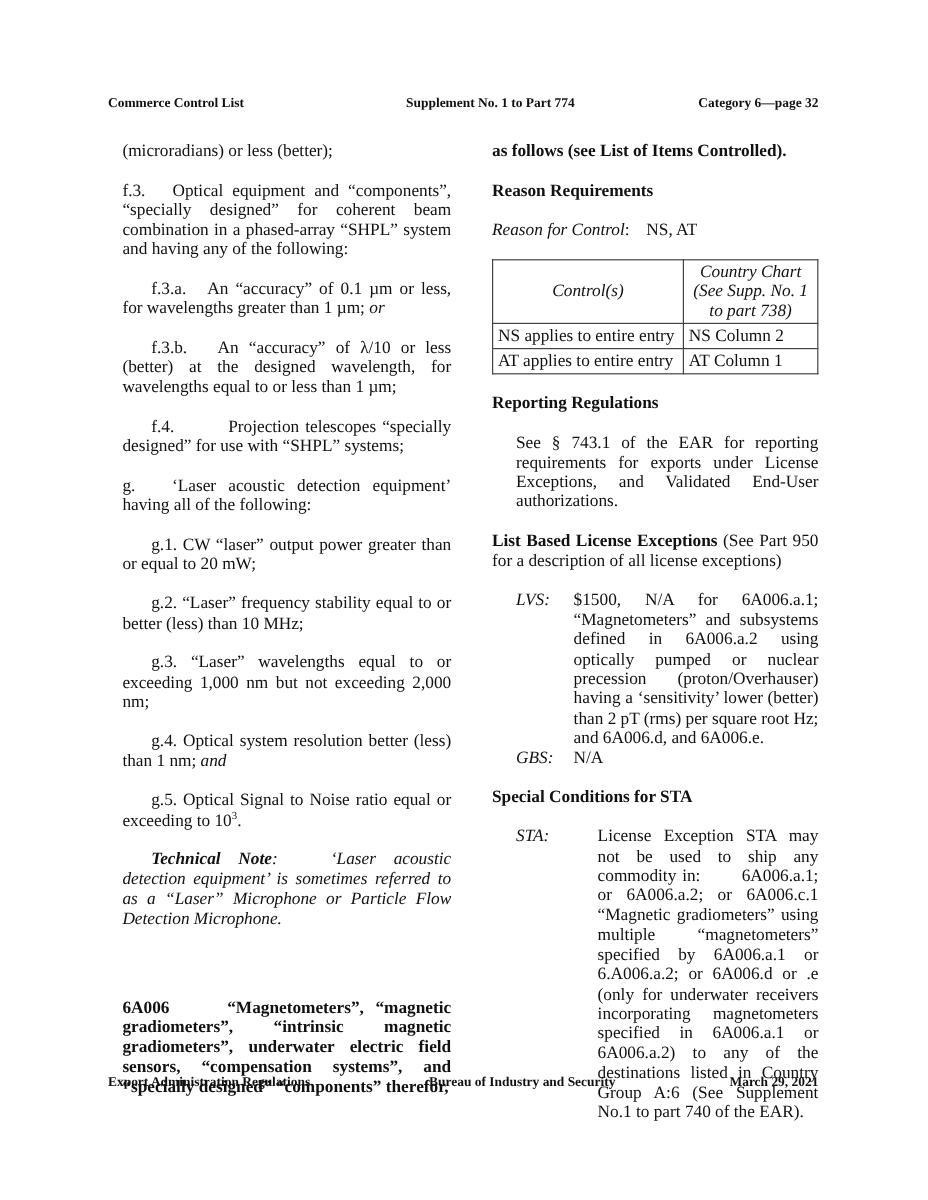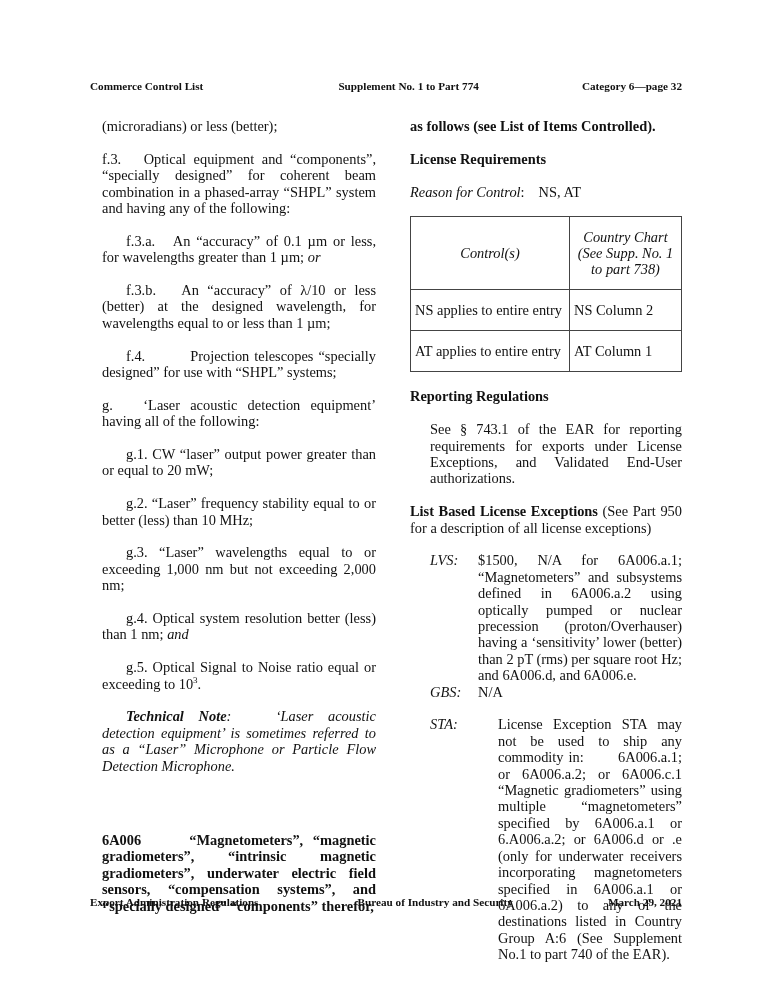--- a/index.html
+++ b/index.html
@@ -20,21 +20,21 @@
     }
     .left { left: 102px; width: 274px; }
     .right { left: 410px; width: 272px; }
     p { margin: 0; text-align: justify; }
     .gap { margin-top: 16.4px; }
     .ind { text-indent: 24px; }
     .b { font-weight: bold; }
     .i { font-style: italic; }
     .sup { font-size: 9px; vertical-align: super; line-height: 0; }
     table.ctl { border-collapse: collapse; margin-left: 0; width: 272px; font-size: 14.4px; line-height: 16px; }
-    table.ctl td { border: 1px solid #444; padding: 12px 4px; vertical-align: middle; margin-top: 44px; }
+    table.ctl td { border: 1px solid #444; padding: 2px 4px; vertical-align: middle; margin-top: 44px; }
     table.ctl td.h { font-style: italic; text-align: center; }
     .exc { display: flex; margin-left: 20px; }
     .exc .lab { width: 48px; font-style: italic; flex: none; }
     .exc .txt { flex: 1; text-align: justify; }
     .indblk { margin-left: 20px; text-align: justify; }
   </style>
 </head>
 <body>
 
 <div class="hdr">
@@ -54,21 +54,21 @@
   <p class="gap ind">g.2.&nbsp;“Laser” frequency stability equal to or better (less) than 10 MHz;</p>
   <p class="gap ind">g.3.&nbsp;“Laser” wavelengths equal to or exceeding 1,000 nm but not exceeding 2,000 nm;</p>
   <p class="gap ind"><span>g.4.&nbsp;Optical system resolution better (less) than 1 nm; </span><span class="i">and</span></p>
   <p class="gap ind"><span>g.5.&nbsp;Optical Signal to Noise ratio equal or exceeding to 10</span><span class="sup">3</span><span>.</span></p>
   <p class="gap ind i"><span class="b">Technical Note</span><span>:&nbsp;&nbsp;&nbsp;‘Laser acoustic detection equipment’ is sometimes referred to as a “Laser” Microphone or Particle Flow Detection Microphone.</span></p>
   <p class="b" style="margin-top:58px;">6A006&nbsp;&nbsp;&nbsp;&nbsp;&nbsp;“Magnetometers”, “magnetic gradiometers”, “intrinsic magnetic gradiometers”, underwater electric field sensors, “compensation systems”, and “specially designed” “components” therefor,</p>
 </div>
 
 <div class="col right">
   <p class="b">as follows (see List of Items Controlled).</p>
-  <p class="b gap">License Requirements</p>
+  <p class="b gap">Reason Requirements</p>
   <p class="gap" style="">
     <span class="i">Reason for Control</span><span>:</span><span style="display:inline-block;width:14px;"></span><span>NS, AT</span>
   </p>
   <table class="ctl gap" style="margin-top:16px;">
     <tbody>
         <tr>
       <td class="h" style="width:150px;">Control(s)</td>
       <td class="h">Country Chart (See Supp. No. 1 to part 738)</td>
     </tr>
     <tr>
@@ -85,20 +85,21 @@
   <p class="gap indblk">See § 743.1 of the EAR for reporting requirements for exports under License Exceptions, and Validated End-User authorizations.</p>
   <p class="gap"><span class="b">List Based License Exceptions</span><span> (See Part 950 for a description of all license exceptions)</span></p>
   <div class="exc gap">
     <span class="lab">LVS:</span>
     <span class="txt">$1500, N/A for 6A006.a.1; “Magnetometers” and subsystems defined in 6A006.a.2 using optically pumped or nuclear precession (proton/Overhauser) having a ‘sensitivity’ lower (better) than 2 pT (rms) per square root Hz; and 6A006.d, and 6A006.e.</span>
   </div>
   <div class="exc">
     <span class="lab">GBS:</span>
     <span class="txt">N/A</span>
   </div>
+  <p class="b gap">Special Conditions for STA</p>
   <div class="exc gap">
     <span class="lab" style="width:68px;">STA:</span>
     <span class="txt">License Exception STA may not be used to ship any commodity in: &nbsp;&nbsp;&nbsp;&nbsp;&nbsp;&nbsp;6A006.a.1; or 6A006.a.2; or 6A006.c.1 “Magnetic gradiometers” using multiple “magnetometers” specified by 6A006.a.1 or 6.A006.a.2; or 6A006.d or .e (only for underwater receivers incorporating magnetometers specified in 6A006.a.1 or 6A006.a.2) to any of the destinations listed in Country Group A:6 (See Supplement No.1 to part 740 of the EAR).</span>
   </div>
 </div>
 
 <div class="ftr">
   <span>Export Administration Regulations</span>
   <span>Bureau of Industry and Security</span>
   <span>March 29, 2021</span>

